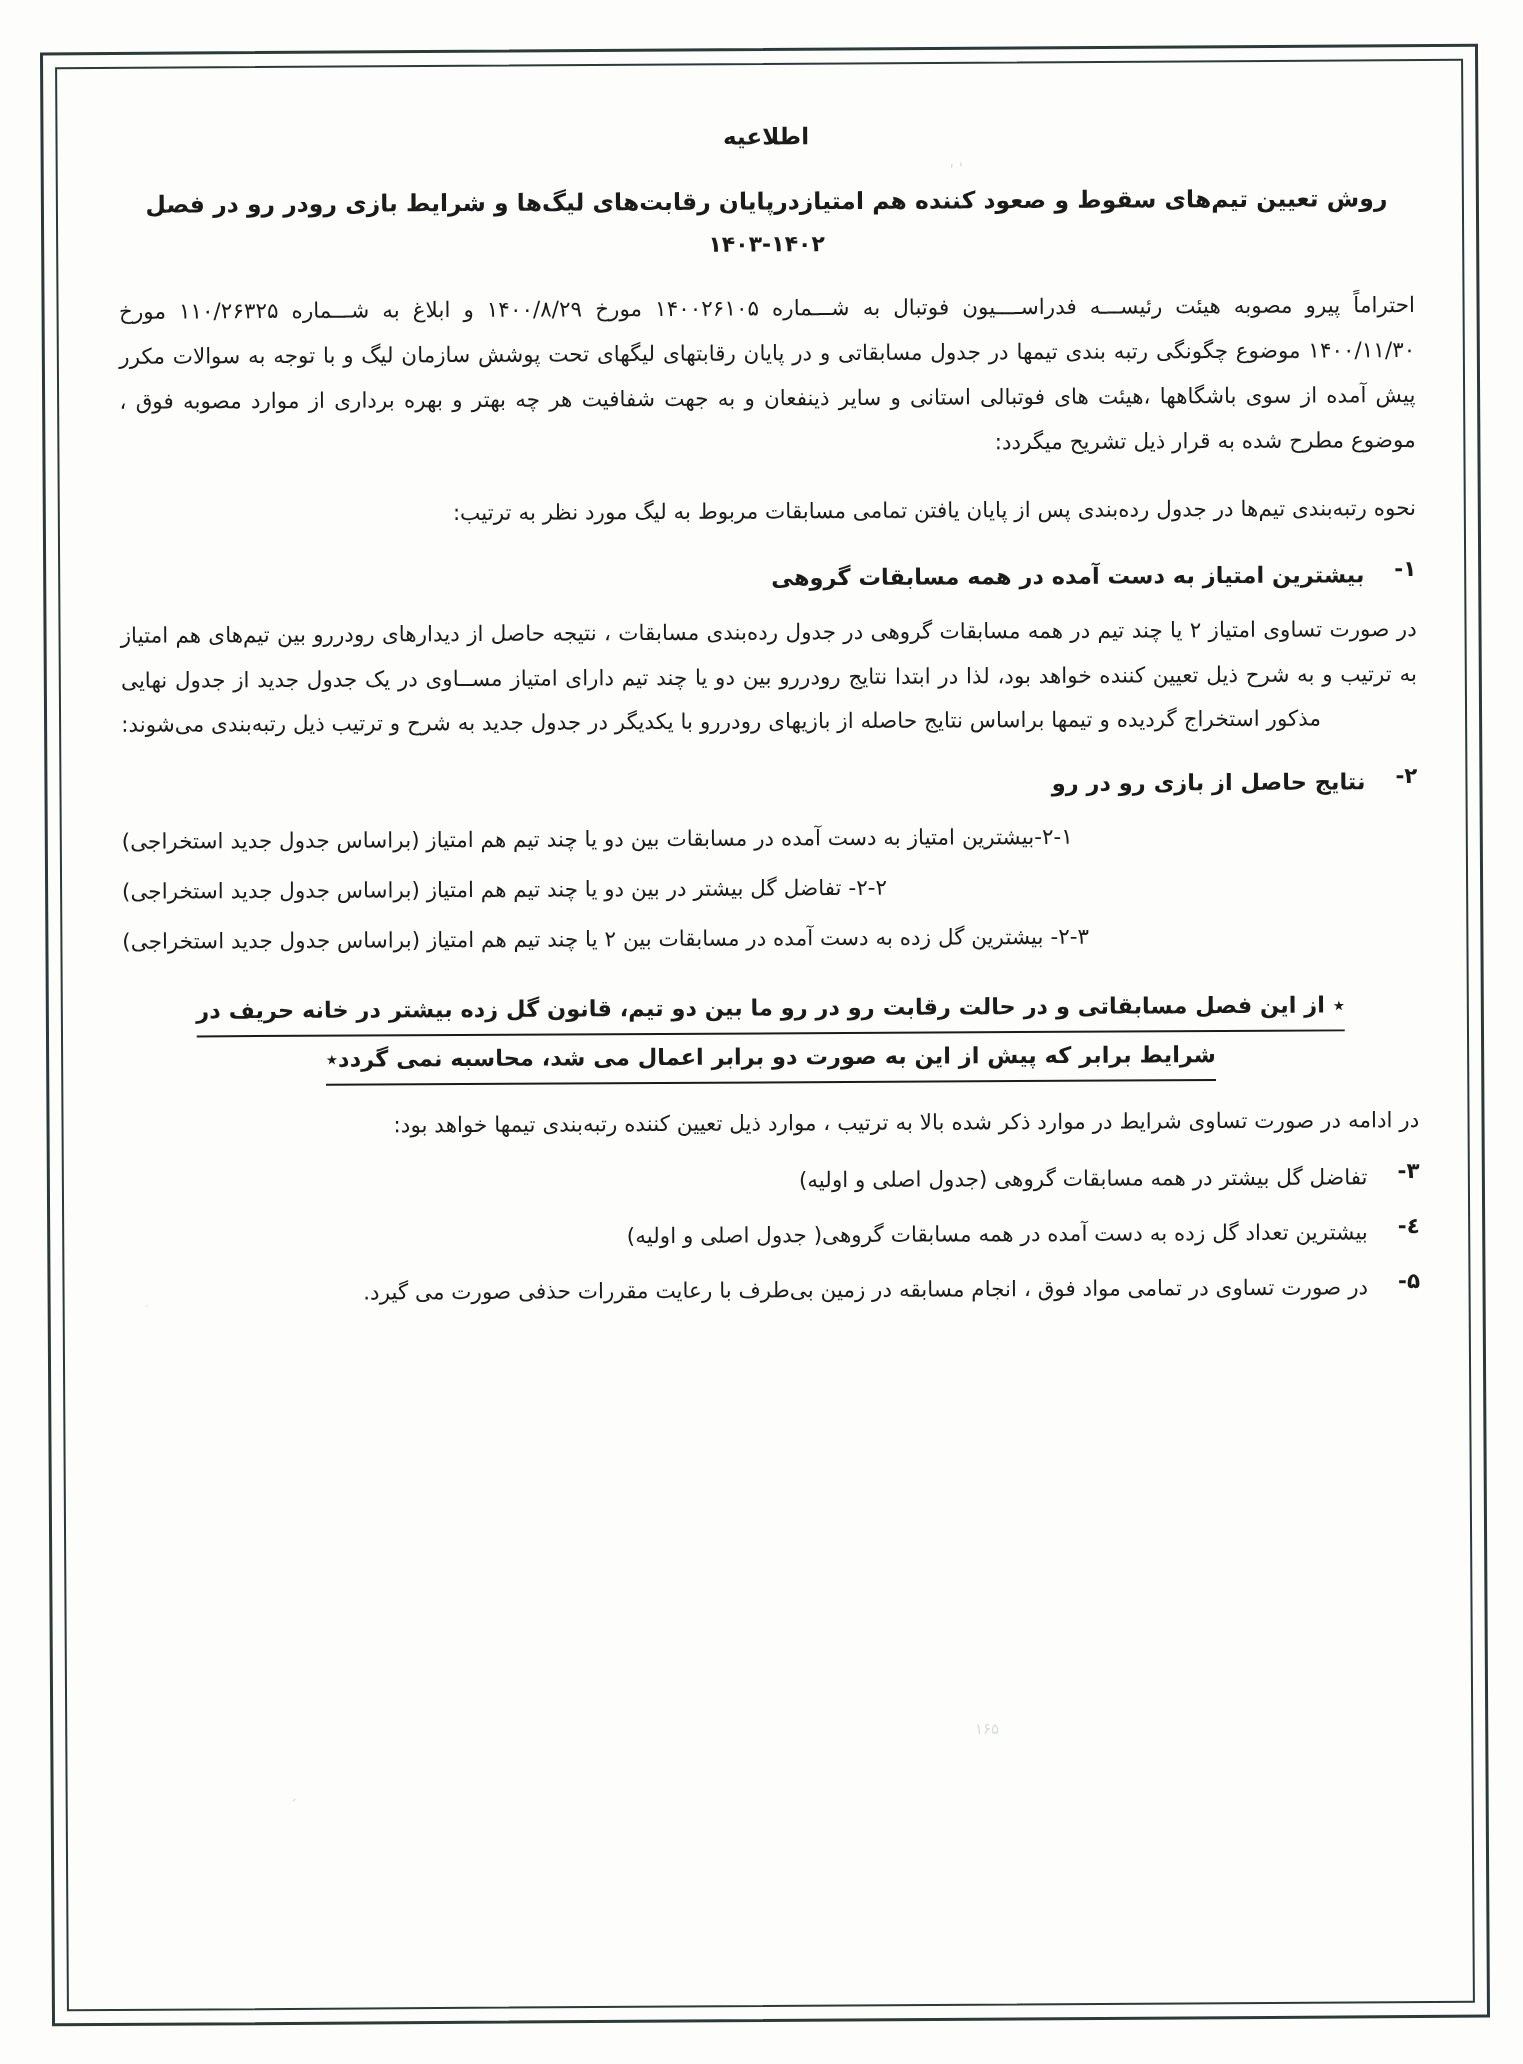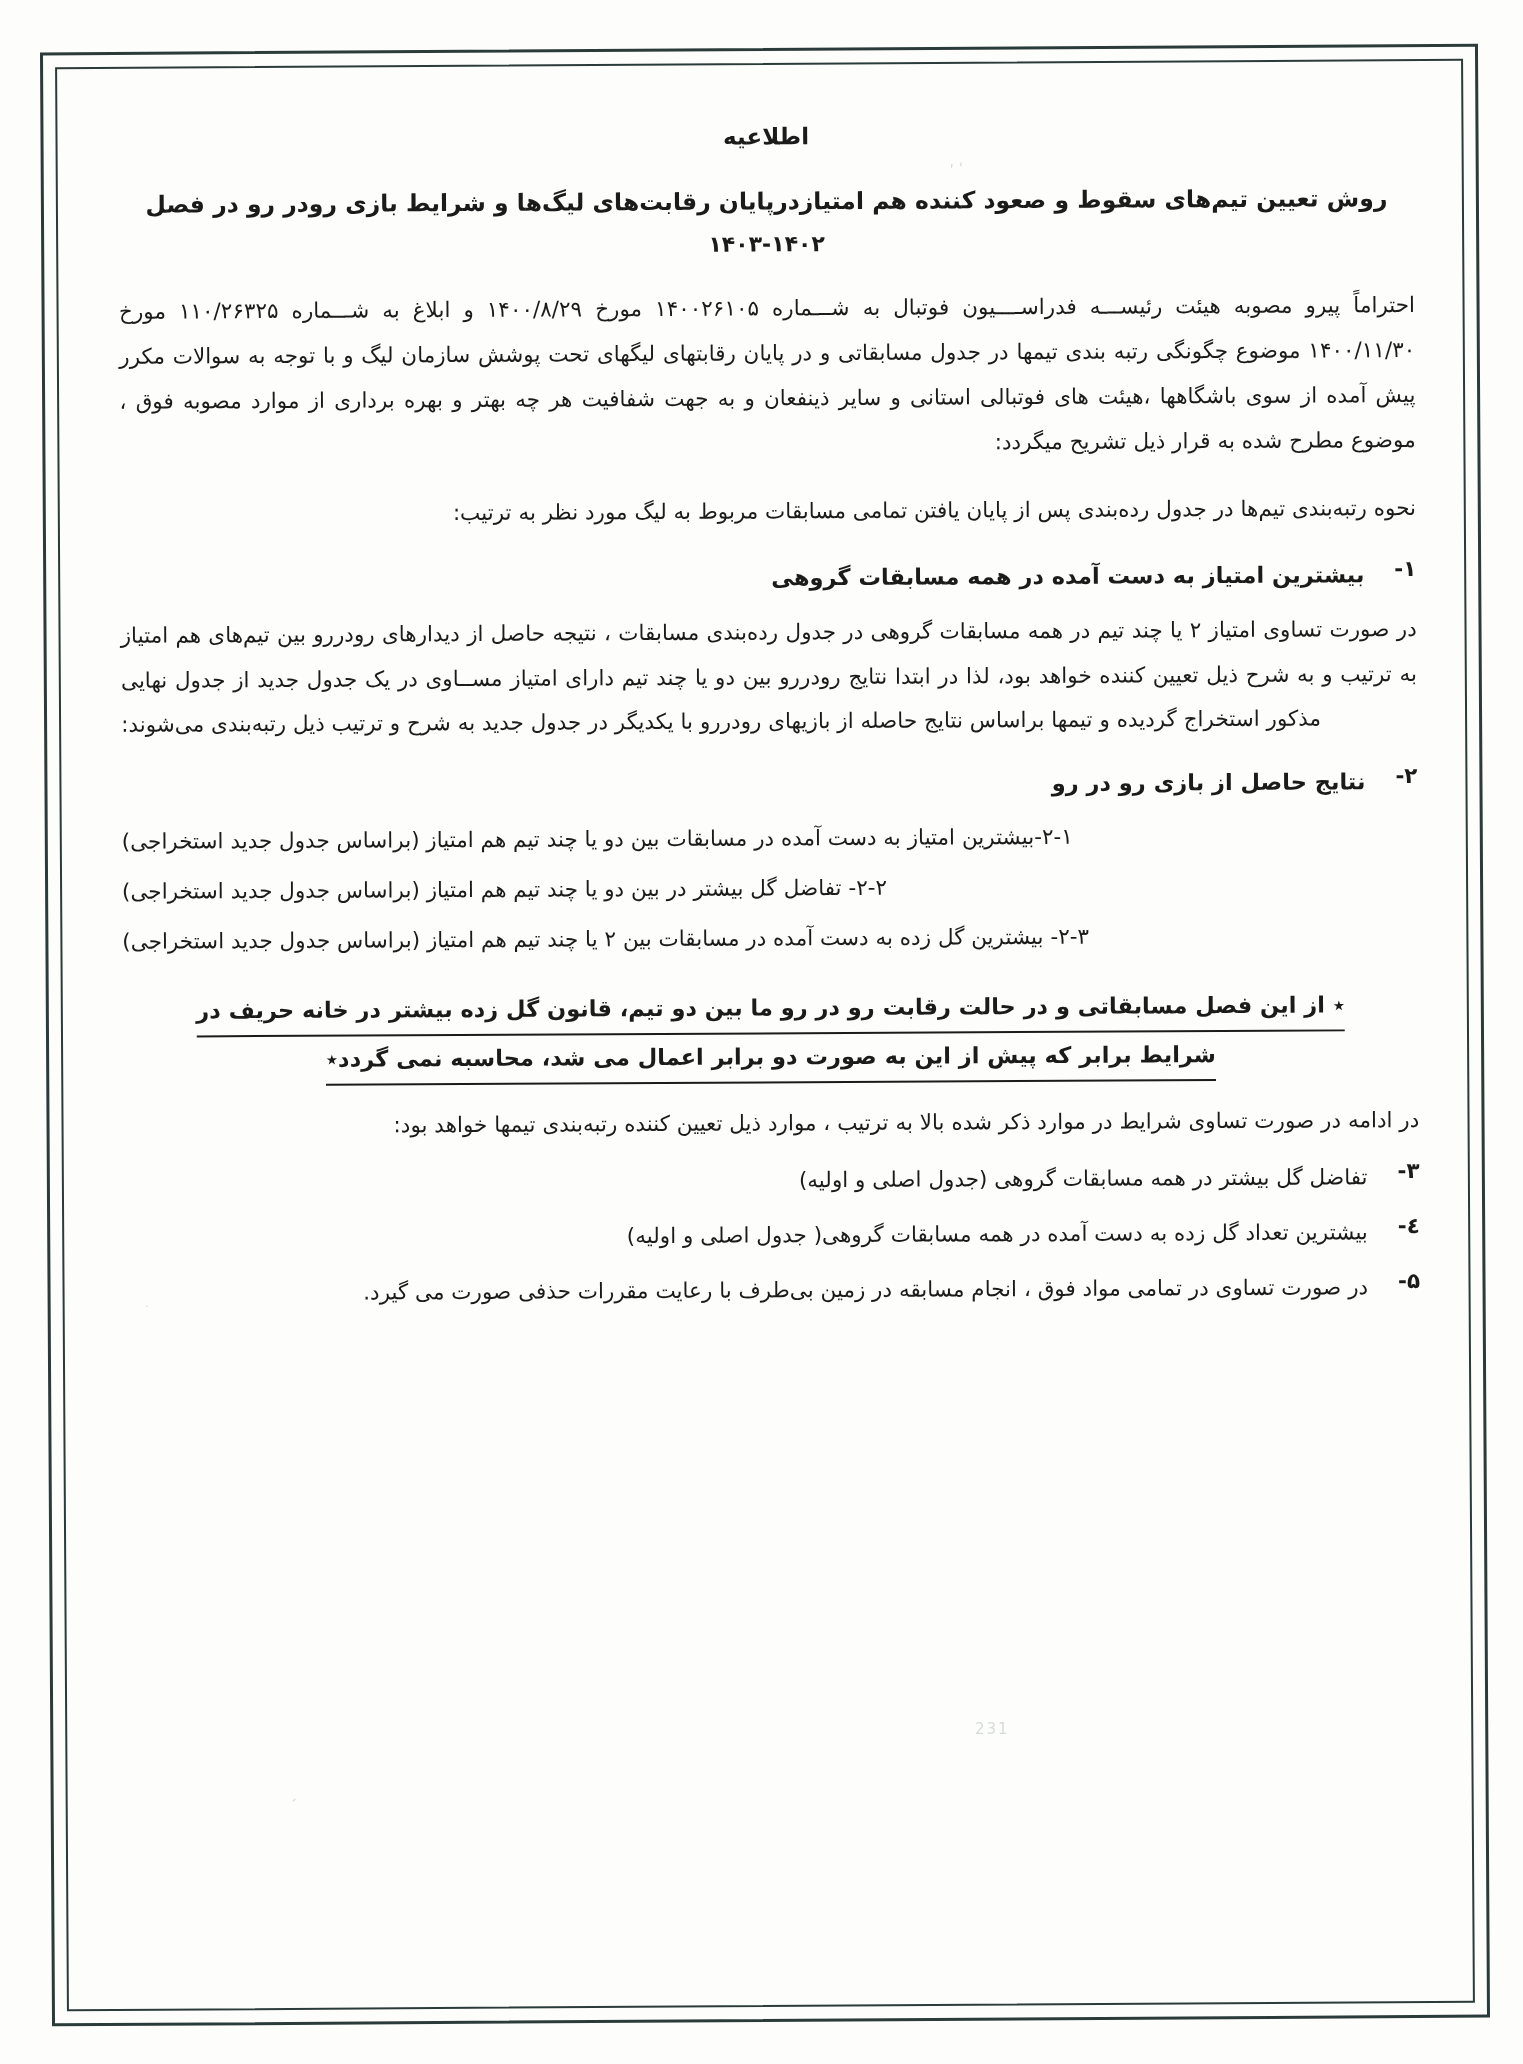--- a/index.html
+++ b/index.html
@@ -226,17 +226,17 @@
     <div class="list-row">
       <div class="list-num">۵-</div>
       <div class="list-body">
         <p class="list-plain">در صورت تساوی در تمامی مواد فوق ، انجام مسابقه در زمین بی‌طرف با رعایت مقررات حذفی صورت می گیرد.</p>
       </div>
     </div>
 
   </div>
 
   <div class="smudge s1">ʼ  ʻ</div>
-  <div class="smudge s2">231</div>
+  <div class="smudge s2">۱۶۵</div>
   <div class="smudge s3">ʼ</div>
   <div class="smudge s4">·</div>
 
 </div>
 
 </body></html>

